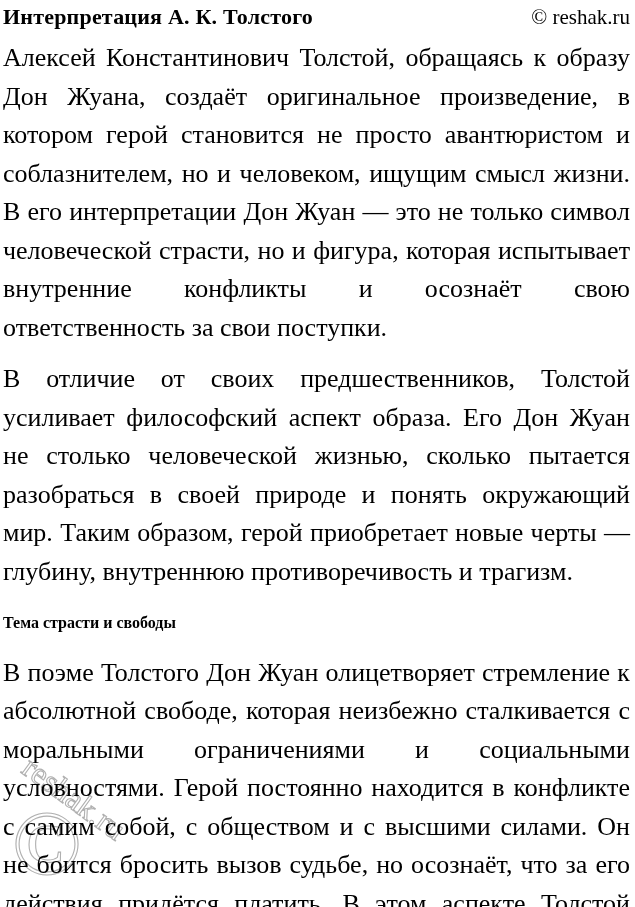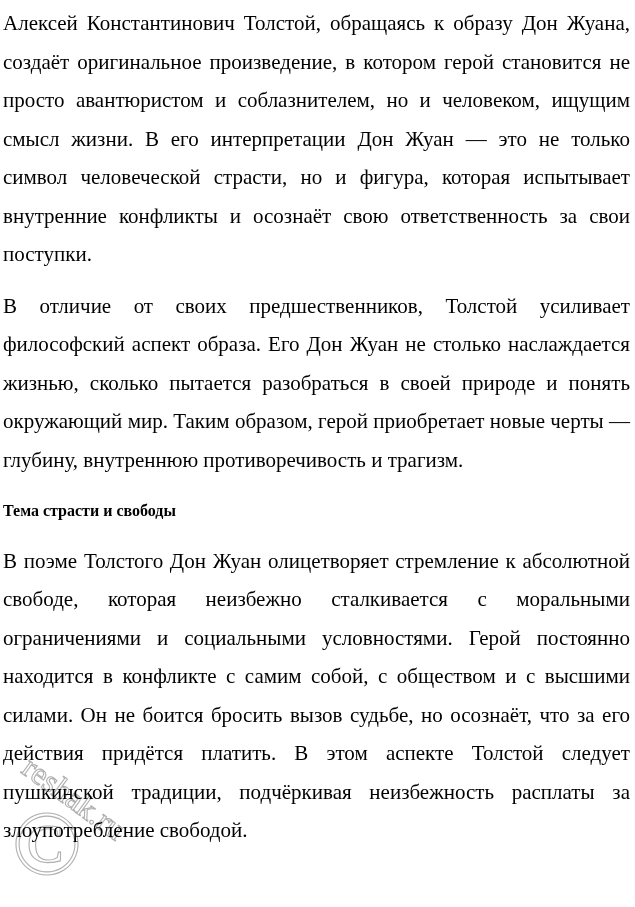--- a/index.html
+++ b/index.html
@@ -31,21 +31,21 @@
     font-size: 22px;
     font-weight: bold;
     margin: 0;
     letter-spacing: 0.2px;
   }
   .copyright {
     font-size: 21px;
     font-weight: normal;
   }
   .body-par {
-    font-size: 21px;
+    font-size: 26px;
     line-height: 38.5px;
     text-align: justify;
     text-justify: inter-word;
     margin: 0 0 13px 0;
   }
   .section-heading {
     font-size: 16px;
     font-weight: bold;
     line-height: 38.5px;
     margin: 0 0 11px 0;
@@ -66,22 +66,26 @@
 
 <div class="watermark">
   <svg width="210" height="170" viewBox="0 0 210 170">
     <text x="10" y="32" transform="rotate(36 10 32)" font-size="32" fill="none" stroke-width="1.1" stroke="#b0b0b0">reshak.ru</text>
     <text x="2" y="134" font-size="92" fill="none" stroke-width="1.1" stroke="#b0b0b0">©</text>
   </svg>
 </div>
 
 <div class="page">
 
+  <div class="header">
+    <h1 class="title">Интерпретация А. К. Толстого</h1>
+    <span class="copyright">© reshak.ru</span>
+  </div>
 
   <p class="body-par">Алексей Константинович Толстой, обращаясь к образу Дон Жуана, создаёт оригинальное произведение, в котором герой становится не просто авантюристом и соблазнителем, но и человеком, ищущим смысл жизни. В его интерпретации Дон Жуан — это не только символ человеческой страсти, но и фигура, которая испытывает внутренние конфликты и осознаёт свою ответственность за свои поступки.</p>
 
-  <p class="body-par">В отличие от своих предшественников, Толстой усиливает философский аспект образа. Его Дон Жуан не столько наслаждается жизнью, сколько пытается разобраться в своей природе и понять окружающий мир. Таким образом, герой приобретает новые черты — глубину, внутреннюю противоречивость и трагизм.</p>
+  <p class="body-par">В отличие от своих предшественников, Толстой усиливает философский аспект образа. Его Дон Жуан не столько человеческой жизнью, сколько пытается разобраться в своей природе и понять окружающий мир. Таким образом, герой приобретает новые черты — глубину, внутреннюю противоречивость и трагизм.</p>
 
   <h2 class="section-heading">Тема страсти и свободы</h2>
 
   <p class="body-par">В поэме Толстого Дон Жуан олицетворяет стремление к абсолютной свободе, которая неизбежно сталкивается с моральными ограничениями и социальными условностями. Герой постоянно находится в конфликте с самим собой, с обществом и с высшими силами. Он не боится бросить вызов судьбе, но осознаёт, что за его действия придётся платить. В этом аспекте Толстой следует пушкинской традиции, подчёркивая неизбежность расплаты за злоупотребление свободой.</p>
 
 </div>
 
 </body></html>

